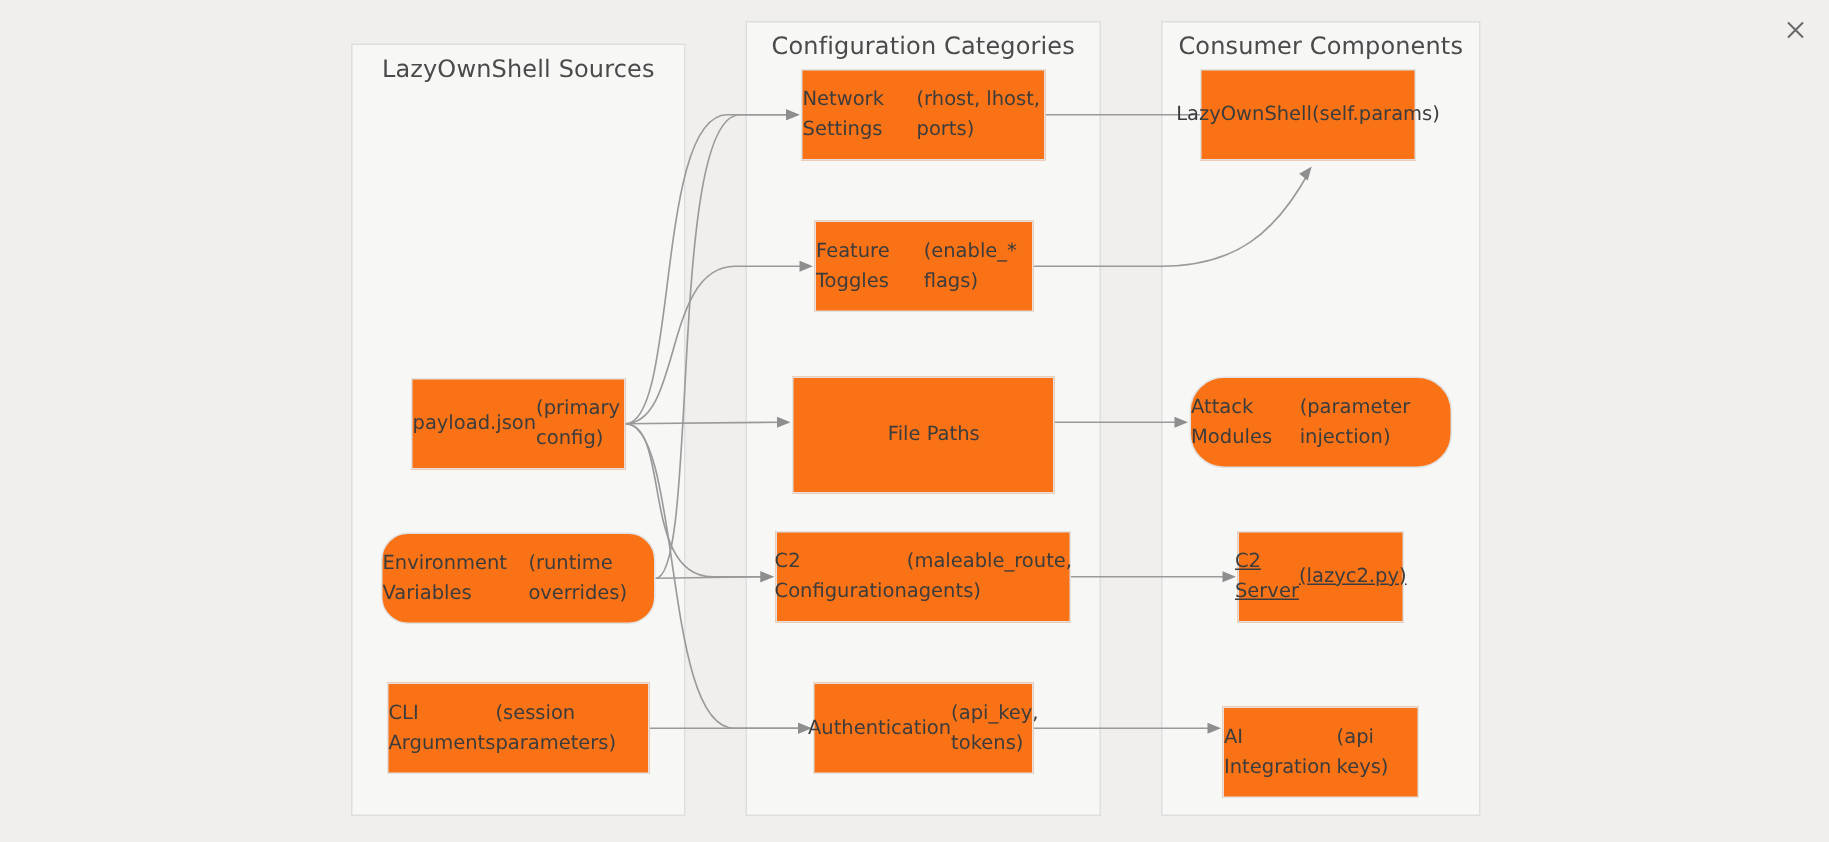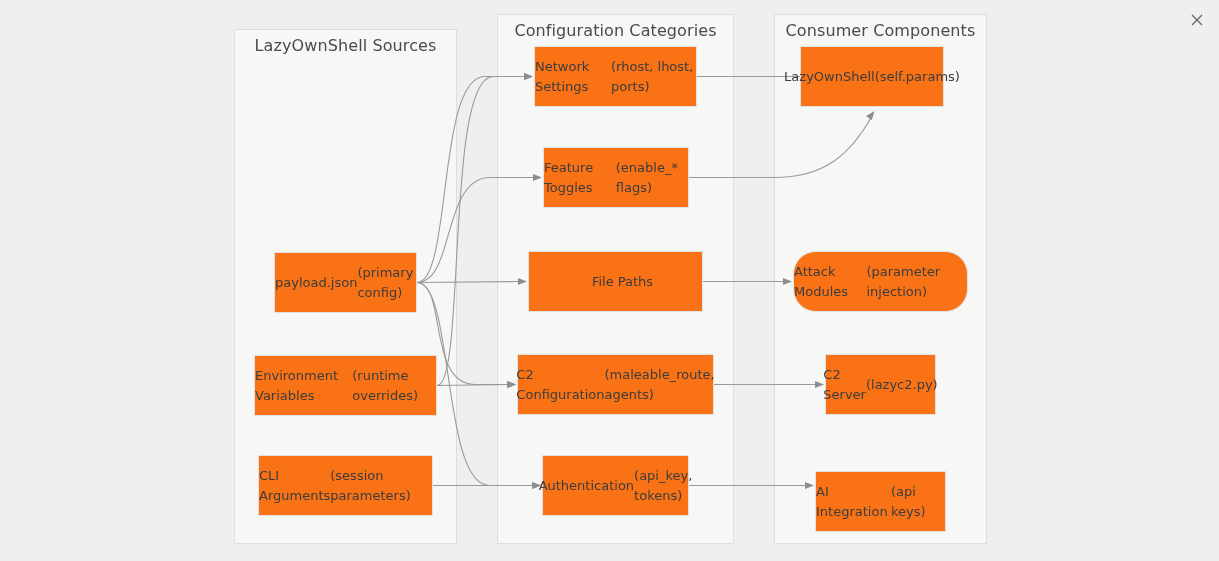--- a/index.html
+++ b/index.html
@@ -127,56 +127,56 @@
       <path d="M 714 384.5 L 818 384.5"></path>
       <polygon class="arrowhead" points="0,0 -9,-3.6 -9,3.6" transform="translate(824,384.5) rotate(0)"></polygon>
       <path d="M 689 485.5 L 808 485.5"></path>
       <polygon class="arrowhead" points="0,0 -9,-3.6 -9,3.6" transform="translate(814,485.5) rotate(0)"></polygon>
     </svg>
 
   <div class="node" id="node-payload-json" style="left: 274px; top: 252px; width: 143px; height: 61px;">
     <span class="line1">payload.json</span>
     <span class="line2">(primary config)</span>
   </div>
-  <div class="node" id="node-environment-variables" style="left: 254px; top: 355px; width: 183px; height: 61px;">
+  <div class="node" id="node-environment-variables" style="left: 254px; top: 355px; width: 183px; height: 61px; border-radius: 18px;">
     <span class="line1">Environment Variables</span>
     <span class="line2">(runtime overrides)</span>
   </div>
   <div class="node" id="node-cli-arguments" style="left: 258px; top: 455px; width: 175px; height: 61px;">
     <span class="line1">CLI Arguments</span>
     <span class="line2">(session parameters)</span>
   </div>
   <div class="node" id="node-network-settings" style="left: 534px; top: 46px; width: 163px; height: 61px;">
     <span class="line1">Network Settings</span>
     <span class="line2">(rhost, lhost, ports)</span>
   </div>
   <div class="node" id="node-feature-toggles" style="left: 543px; top: 147px; width: 146px; height: 61px;">
     <span class="line1">Feature Toggles</span>
     <span class="line2">(enable_* flags)</span>
   </div>
-  <div class="node" id="node-file-paths" style="left: 528px; top: 251px; width: 175px; height: 61px; padding-left: 14px;">
+  <div class="node" id="node-file-paths" style="left: 528px; top: 251px; width: 175px; height: 78px; padding-left: 14px;">
     <span class="line1">File Paths</span>
   </div>
   <div class="node" id="node-c2-configuration" style="left: 517px; top: 354px; width: 197px; height: 61px;">
     <span class="line1">C2 Configuration</span>
     <span class="line2">(maleable_route, agents)</span>
   </div>
   <div class="node" id="node-authentication" style="left: 542px; top: 455px; width: 147px; height: 61px;">
     <span class="line1">Authentication</span>
     <span class="line2">(api_key, tokens)</span>
   </div>
   <div class="node" id="node-lazyownshell" style="left: 800px; top: 46px; width: 144px; height: 61px;">
     <span class="line1">LazyOwnShell</span>
     <span class="line2">(self.params)</span>
   </div>
   <div class="node" id="node-attack-modules" style="left: 793px; top: 251px; width: 175px; height: 61px; border-radius: 23px;">
     <span class="line1">Attack Modules</span>
     <span class="line2">(parameter injection)</span>
   </div>
-  <div class="node" id="node-c2-server" style="left: 825px; top: 354px; width: 111px; height: 61px;">
+  <div class="node" id="node-c2-server" style="left: 825px; top: 354px; width: 111px; height: 61px; text-decoration: underline;">
     <span class="line1">C2 Server</span>
     <span class="line2">(lazyc2.py)</span>
   </div>
   <div class="node" id="node-ai-integration" style="left: 815px; top: 455px; width: 131px; height: 61px; margin-top: 16px;">
     <span class="line1">AI Integration</span>
     <span class="line2">(api keys)</span>
   </div>
 
 </div>
 

